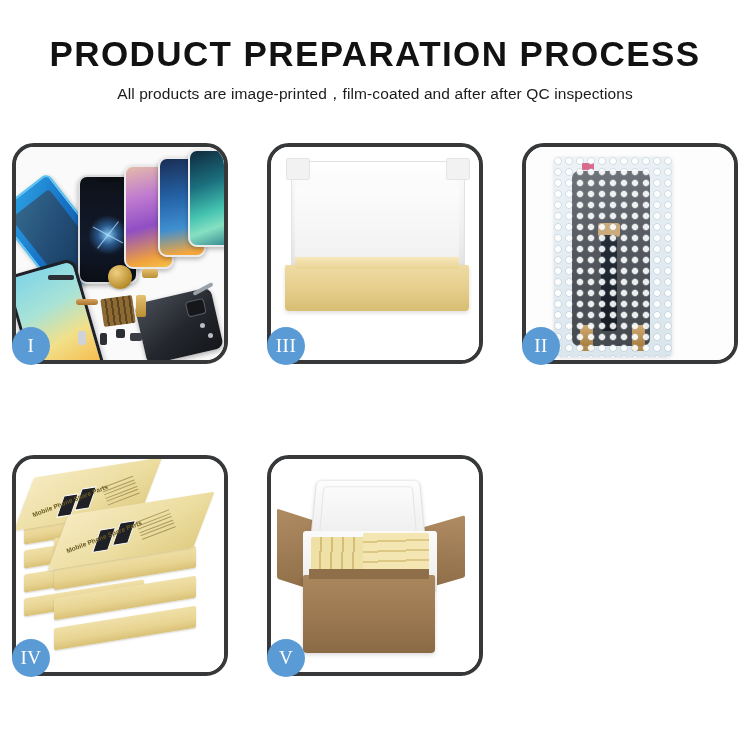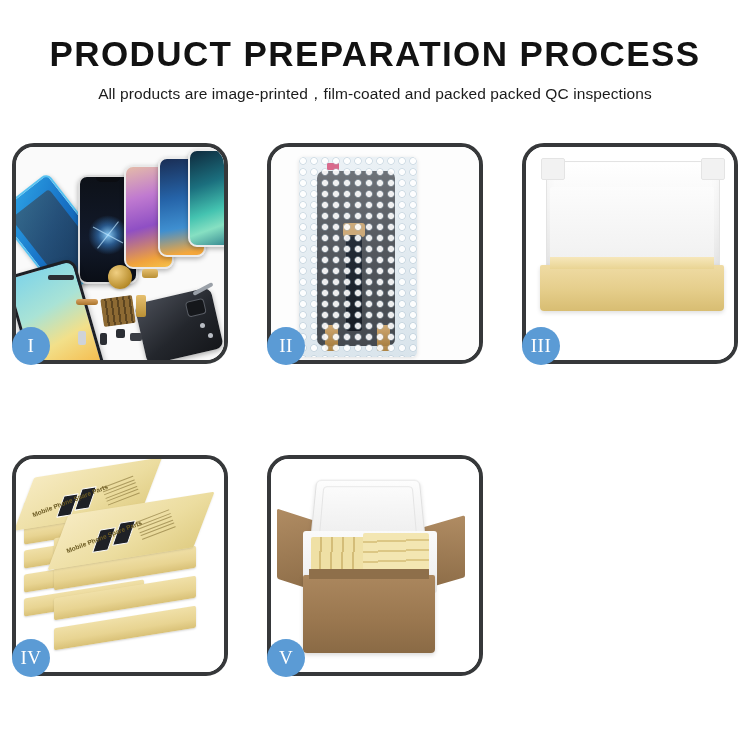--- a/index.html
+++ b/index.html
@@ -374,21 +374,21 @@
     background:rgba(150,120,80,.5);border-radius:1px;
   }
 </style>
 </head>
 <body>
 
 <div class="page">
 
   <div class="header">
     <h1 class="title">PRODUCT PREPARATION PROCESS</h1>
-    <p class="subtitle">All products are image-printed，film-coated and packed packed QC inspections</p>
+    <p class="subtitle">All products are image-printed，film-coated and after after QC inspections</p>
   </div>
 
   <div class="grid">
 
     <div class="panel">
       <div class="panel-inner p1">
         <div class="ph ph1"></div>
         <div class="ph ph2">
           <div class="notch"></div>
           <div class="dand"></div>
@@ -409,42 +409,42 @@
         <div class="part" style="left:62px;top:184px;width:8px;height:14px;border-radius:2px;background:#cfd3d8;"></div>
         <div class="part" style="left:114px;top:186px;width:12px;height:8px;border-radius:2px;background:#3a3d44;"></div>
         <div class="part" style="left:184px;top:176px;width:5px;height:5px;border-radius:50%;background:#b9bdc4;"></div>
         <div class="part" style="left:192px;top:186px;width:5px;height:5px;border-radius:50%;background:#b9bdc4;"></div>
         <div class="part" style="left:176px;top:140px;width:22px;height:4px;border-radius:2px;background:#9aa0a8;transform:rotate(-28deg);"></div>
       </div>
       <div class="badge">I</div>
     </div>
 
     <div class="panel">
+      <div class="panel-inner p3">
+        <div class="tray-lid"></div>
+        <div class="tray-foam"></div>
+        <div class="tray-content"></div>
+        <div class="tray-base"></div>
+      </div>
+      <div class="badge">III</div>
+    </div>
+
+    <div class="panel">
       <div class="panel-inner p2">
         <div class="bag">
           <div class="screen"></div>
           <div class="conn"></div>
           <div class="flex"></div>
           <div class="tab-l"></div>
           <div class="tab-r"></div>
           <div class="pinklabel"></div>
           <div class="bubbles"></div>
         </div>
       </div>
       <div class="badge">II</div>
-    </div>
-
-    <div class="panel">
-      <div class="panel-inner p3">
-        <div class="tray-lid"></div>
-        <div class="tray-foam"></div>
-        <div class="tray-content"></div>
-        <div class="tray-base"></div>
-      </div>
-      <div class="badge">III</div>
     </div>
 
     <div class="panel">
       <div class="panel-inner p4">
         <div class="stackwrap">
           <div class="kbox kb-l5"></div>
           <div class="kbox kb-l4"></div>
           <div class="kbox kb-l3"></div>
           <div class="kbox kb-l2"></div>
           <div class="kbox kb-l1"></div>

